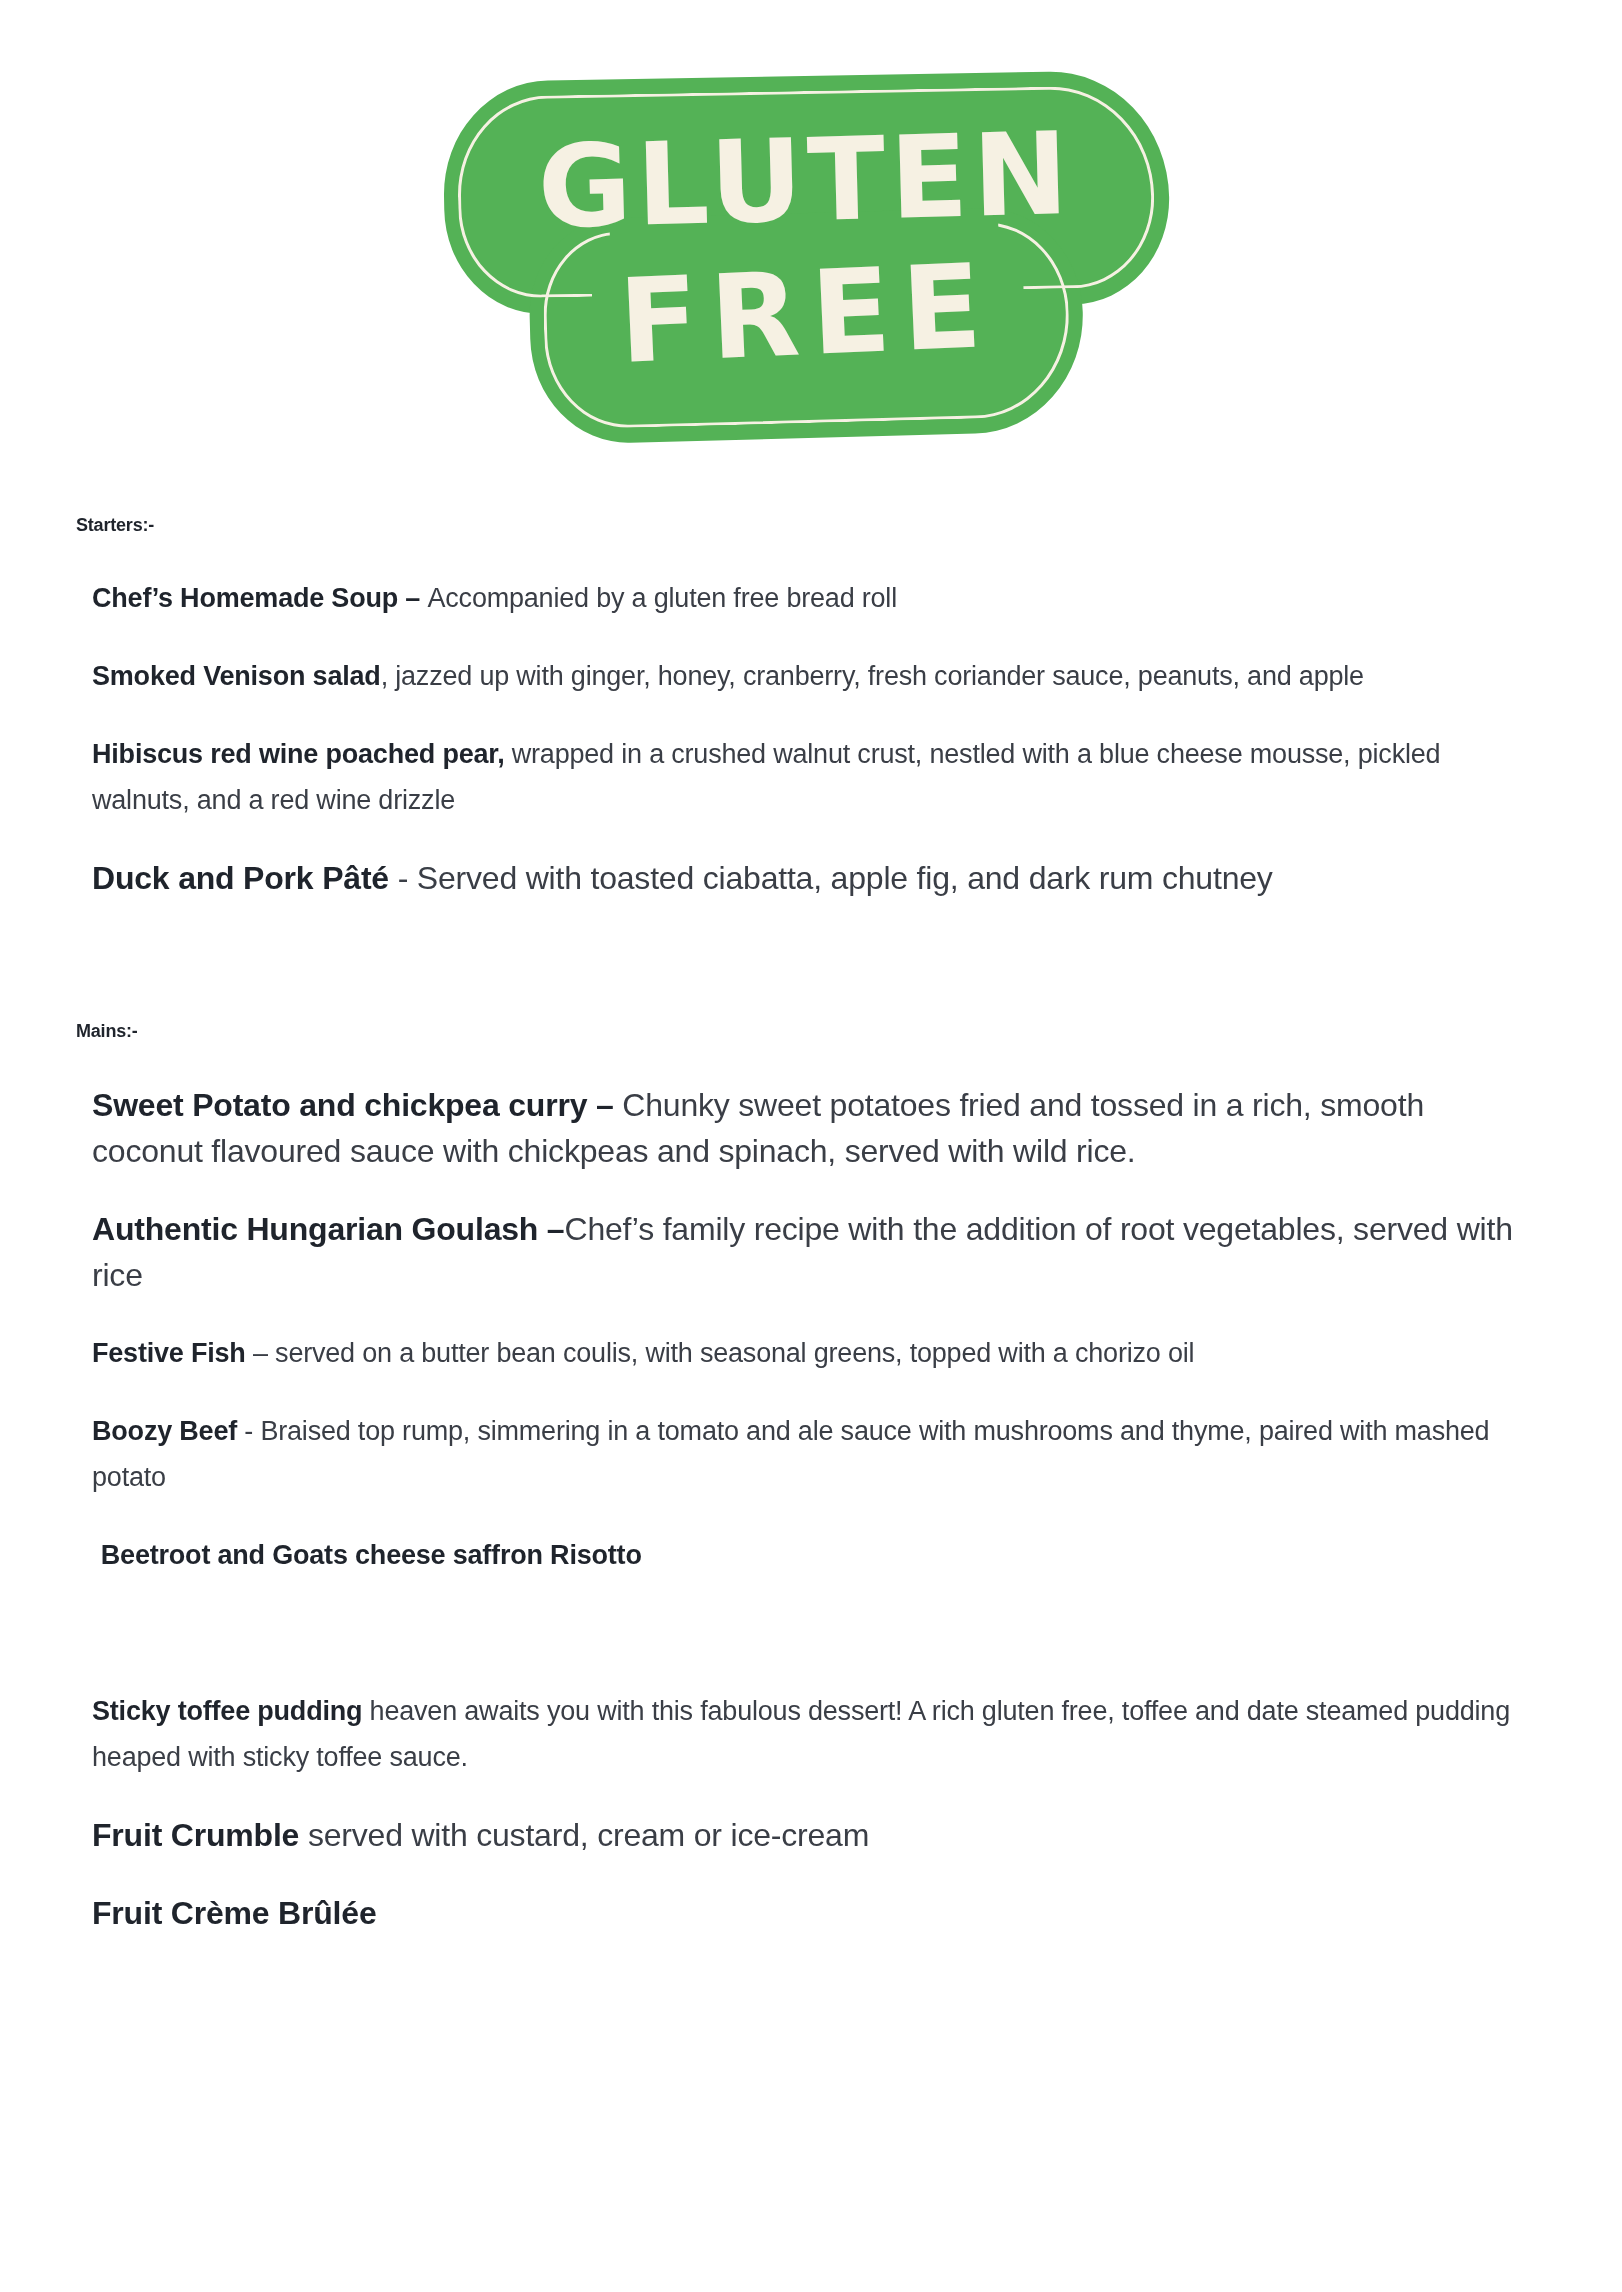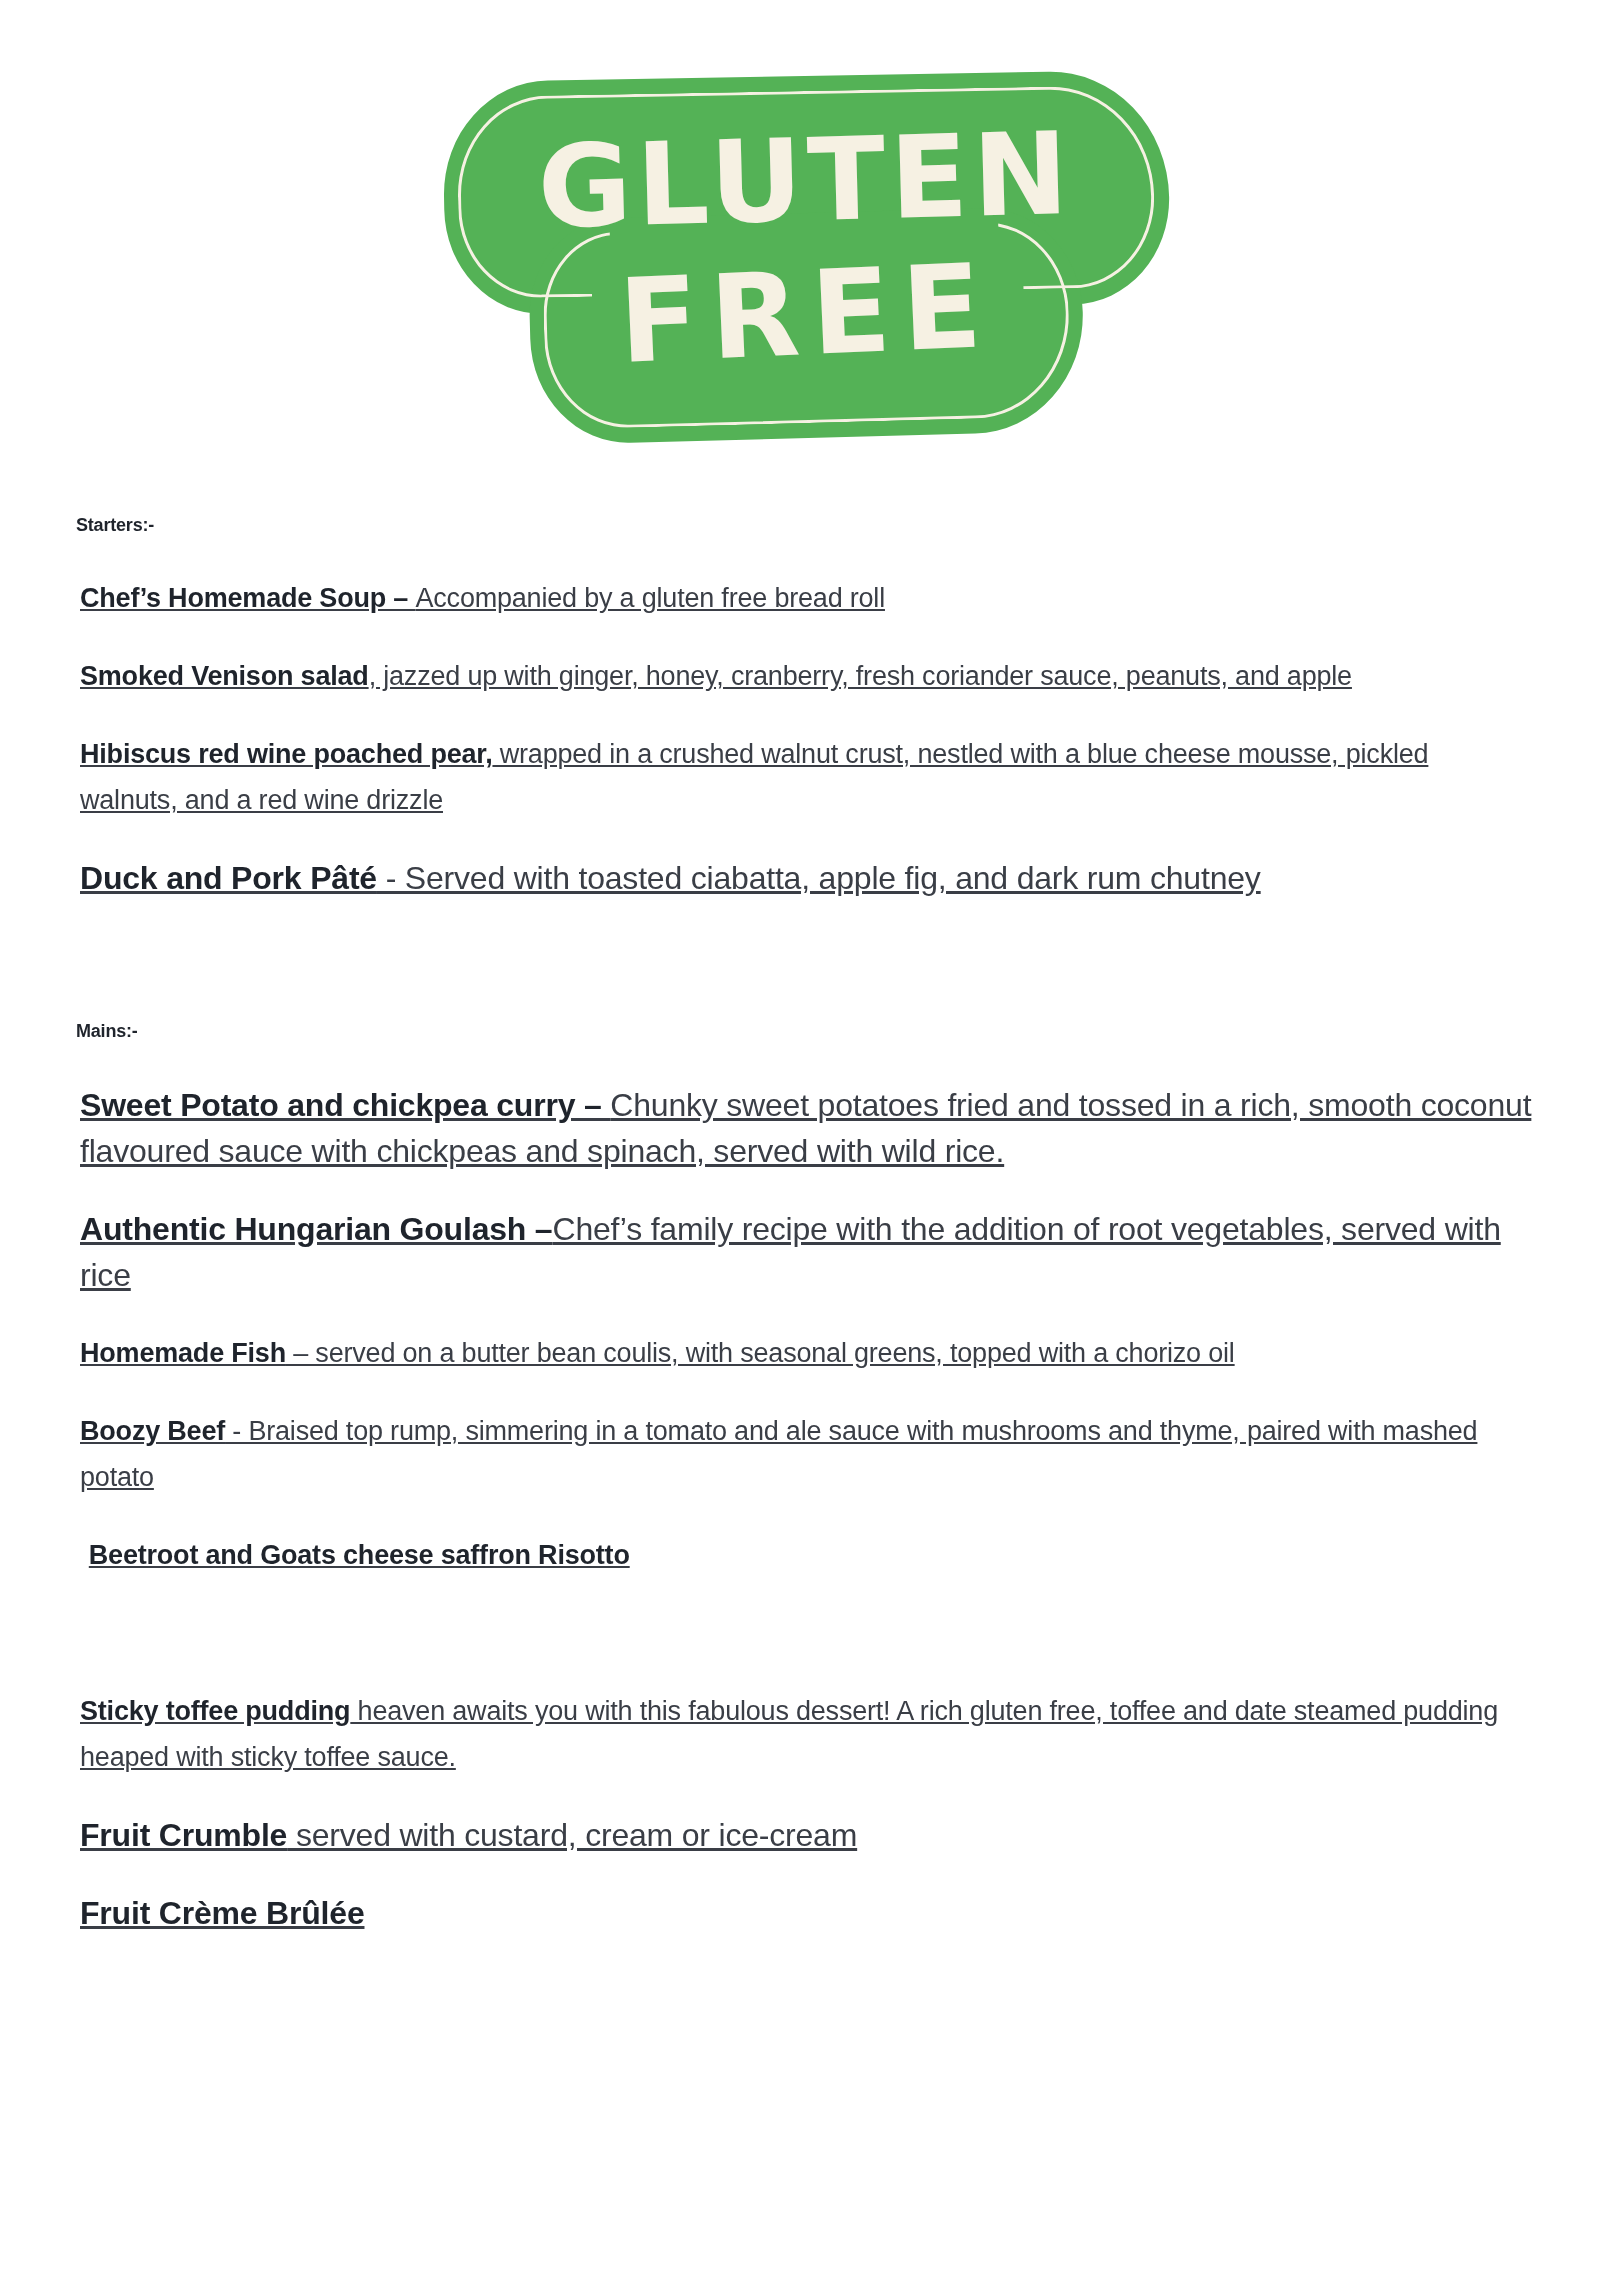--- a/index.html
+++ b/index.html
@@ -72,23 +72,22 @@
   }
 
   
   .section-heading{
     font-size:18px;font-weight:700;line-height:46px;
     margin:0 0 27.4px;color:var(--heading);
     letter-spacing:-0.2px;
   }
   .item{
     font-size:27px;line-height:46px;
-    margin:0 4px 32px;color:var(--body);
+    margin:0 16px 32px;color:var(--body);
     letter-spacing:-0.2px;
-    text-decoration:underline;
   }
   .item strong{font-weight:700;color:var(--heading);}
   .item.small{font-size:32px;}
   .item.indent{padding-left:8.8px;}
   .section-gap{height:75px;}
   .section-gap-lg{height:78px;}
 </style>
 </head>
 <body>
 
@@ -119,21 +118,21 @@
         </div>
     </div>
 
     <div class="section-gap"></div>
 
     <div class="section">
       <h2 class="section-heading">Mains:-</h2>
       <div>
           <p class="item small"><strong>Sweet Potato and chickpea curry – </strong><span>Chunky sweet potatoes fried and tossed in a rich, smooth coconut flavoured sauce with chickpeas and spinach, served with wild rice.</span></p>
           <p class="item small"><strong>Authentic Hungarian Goulash –</strong><span>Chef’s family recipe with the addition of root vegetables, served with rice</span></p>
-          <p class="item"><strong>Homemade Fish</strong><span> – served on a butter bean coulis, with seasonal greens, topped with a chorizo oil</span></p>
+          <p class="item"><strong>Festive Fish</strong><span> – served on a butter bean coulis, with seasonal greens, topped with a chorizo oil</span></p>
           <p class="item"><strong>Boozy Beef</strong><span> - Braised top rump, simmering in a tomato and ale sauce with mushrooms and thyme, paired with mashed potato</span></p>
           <p class="item indent"><strong>Beetroot and Goats cheese saffron Risotto</strong></p>
         </div>
     </div>
 
     <div class="section-gap-lg"></div>
 
     <div class="section">
       <div>
           <p class="item"><strong>Sticky toffee pudding</strong><span> heaven awaits you with this fabulous dessert! A rich gluten free, toffee and date steamed pudding heaped with sticky toffee sauce.</span></p>

